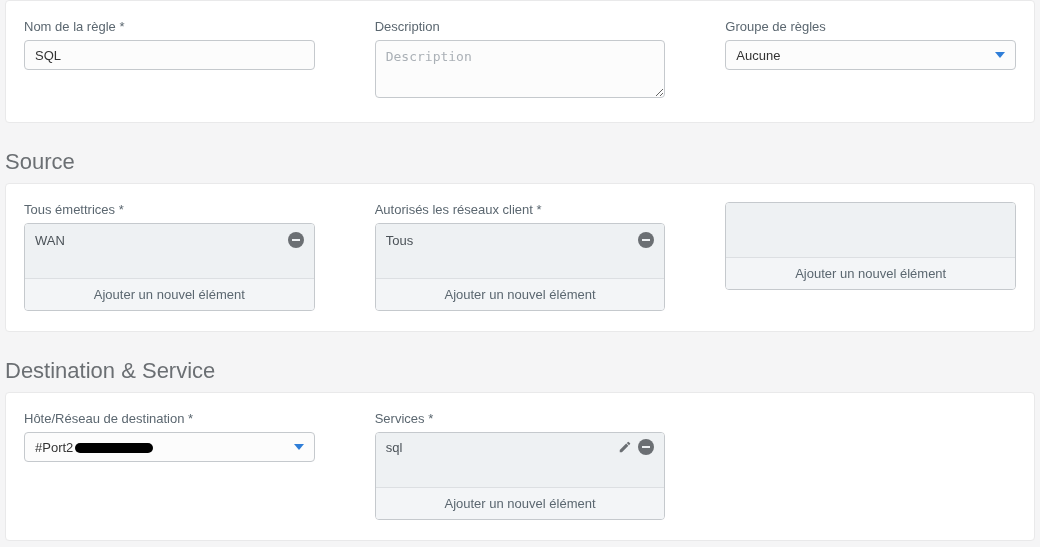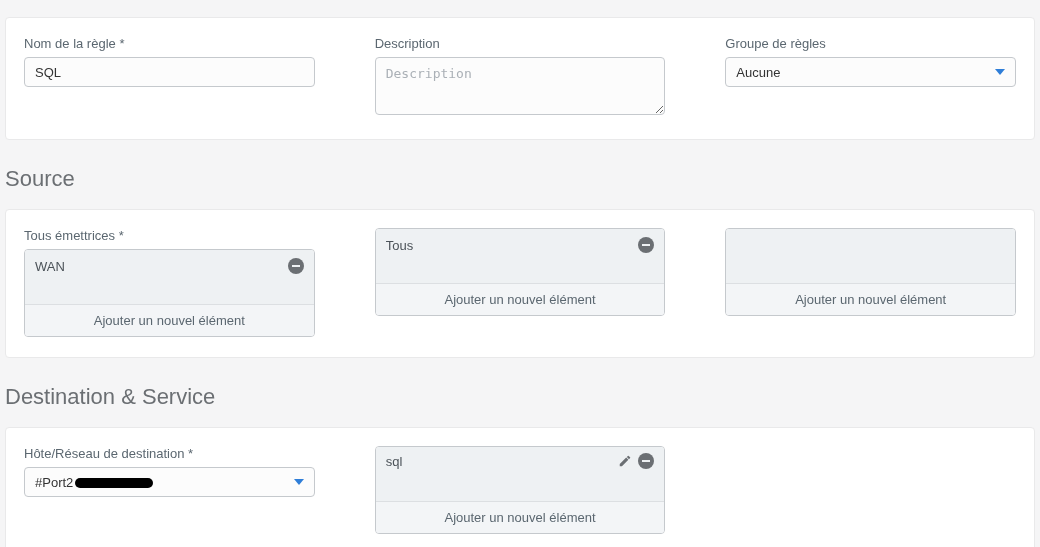--- a/index.html
+++ b/index.html
@@ -1,17 +1,17 @@
 <!DOCTYPE html>
 <html><head>
   <meta charset="utf-8">
   <style>
     * { box-sizing: border-box; margin: 0; padding: 0; }
     body { font-family: Arial, Helvetica, sans-serif; background: #f5f5f6; width: 1040px; }
-    .card { background: #ffffff; border: 1px solid #e9e9ea; border-radius: 4px; padding: 18px 18px 20px 18px; margin: 17px 5px 12px 5px; }
+    .card { background: #ffffff; border: 1px solid #e9e9ea; border-radius: 4px; padding: 18px 18px 20px 18px; margin: 0 5px 12px 5px; }
     .row { display: flex; gap: 60px; align-items: flex-start; }
     .col { flex: 1 1 0; min-width: 0; }
     .label { color: #5b6770; font-size: 13px; font-weight: 500; margin-bottom: 6px; }
     .input { width: 100%; height: 30px; background: #fcfcfc; border: 1px solid #c5c9cd; border-radius: 4px; padding: 0 10px; color: #333; font-size: 13px; }
     .textarea { width: 100%; height: 58px; background: #fcfcfc; border: 1px solid #c5c9cd; border-radius: 4px; padding: 8px 10px; color: #333; font-size: 13px; resize: both; }
     ::placeholder { color: #aab0b6; }
     .select { width: 100%; height: 30px; background: #fcfcfc; border: 1px solid #c5c9cd; border-radius: 4px; padding: 0 10px; display: flex; align-items: center; justify-content: space-between; color: #333; font-size: 13px; cursor: pointer; text-align: right; }
     .caret-down { width: 0; height: 0; border-left: 5px solid transparent; border-right: 5px solid transparent; border-top: 6px solid #2f7ed8; }
     .section-title { color: #6b6f73; font-size: 22px; font-weight: 400; margin: 26px 5px 8px 5px; }
     .itemlist { border: 1px solid #c5c9cd; border-radius: 4px; overflow: hidden; }
@@ -63,20 +63,21 @@
             <span class="actions">
                 <span class="remove-icon"></span>
               </span>
           </div>
         </div>
         <div class="add-row">Ajouter un nouvel élément</div>
       </div>
     </div>
 
     <div class="col">
+      <div class="label">Autorisés les réseaux client *</div>
       <div class="itemlist">
         <div class="itemlist-body">
           <div class="chip">
             <span>Tous</span>
             <span class="actions">
                 <span class="remove-icon"></span>
               </span>
           </div>
         </div>
         <div class="add-row">Ajouter un nouvel élément</div>
@@ -100,20 +101,21 @@
       <div class="label">Hôte/Réseau de destination *</div>
       <div class="select">
         <span>
           <span>#Port2</span><span class="redacted"></span>
         </span>
         <span class="caret-down"></span>
       </div>
     </div>
 
     <div class="col">
+      <div class="label">Services *</div>
       <div class="itemlist">
         <div class="itemlist-body">
           <div class="chip services-chip">
             <span>sql</span>
             <span class="actions">
               <svg class="edit-icon" viewBox="0 0 24 24">
                   <path fill="#6b6f73" d="M3 17.25V21h3.75L17.81 9.94l-3.75-3.75L3 17.25zM20.71 7.04a1 1 0 0 0 0-1.41l-2.34-2.34a1 1 0 0 0-1.41 0l-1.83 1.83 3.75 3.75 1.83-1.83z"></path>
                 </svg>
               <span class="remove-icon"></span>
             </span>

